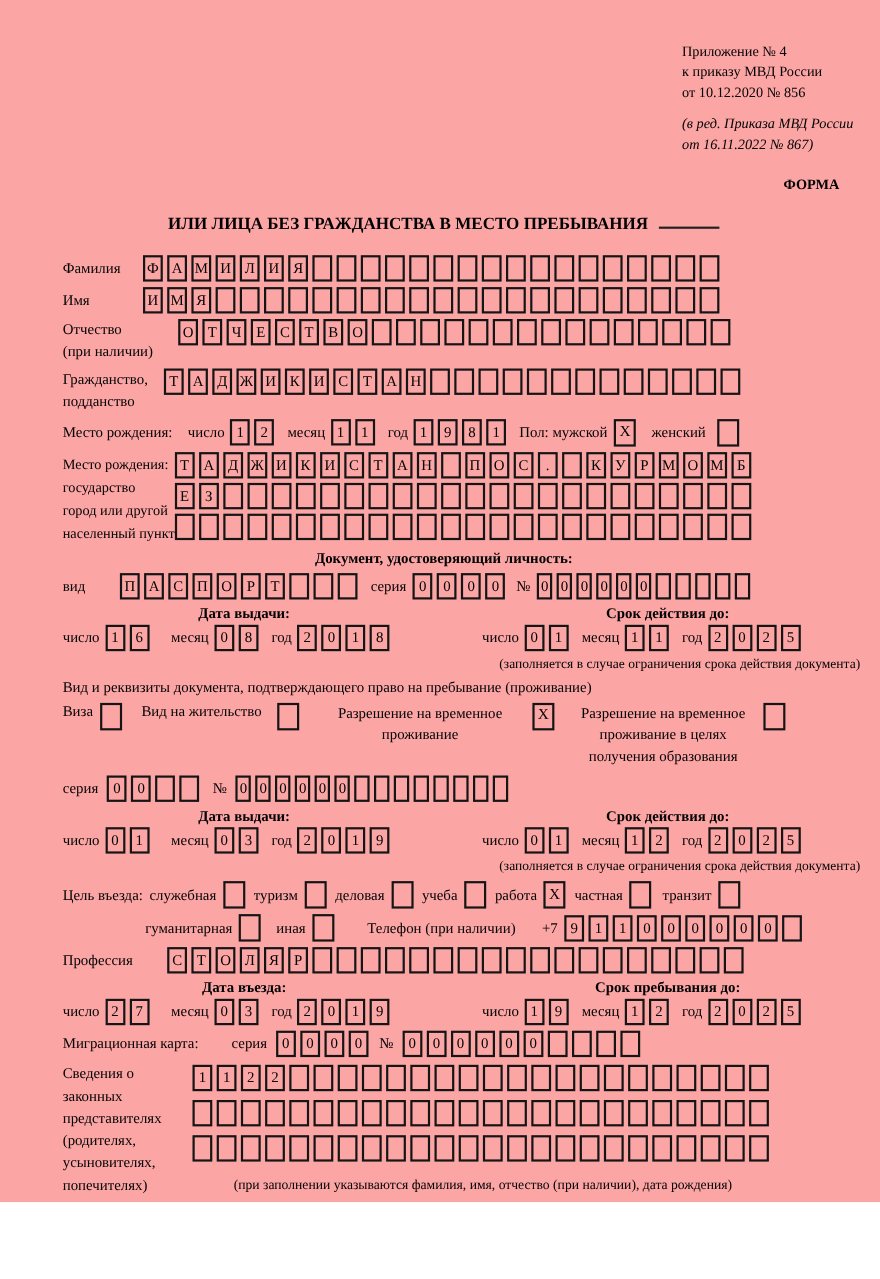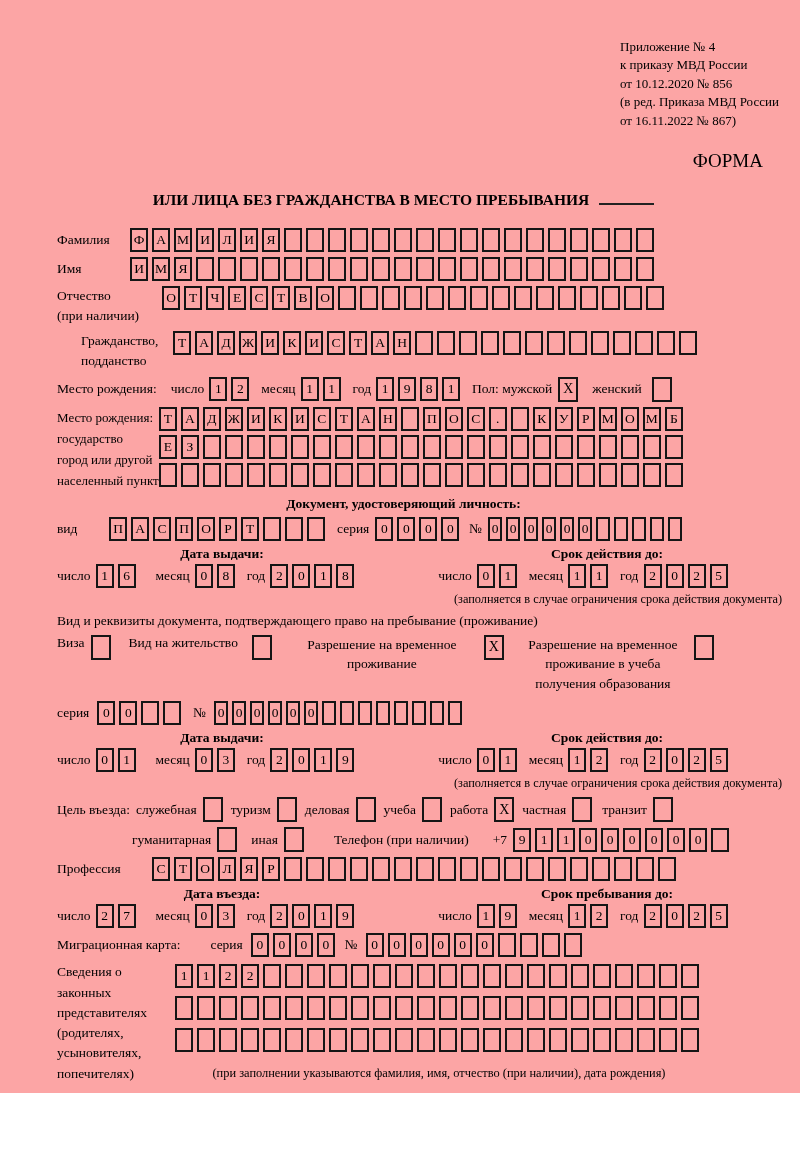--- a/index.html
+++ b/index.html
@@ -1,22 +1,22 @@
 <!DOCTYPE html>
 <html><head>
 <meta charset="utf-8">
 <style>
   * { box-sizing: border-box; margin: 0; padding: 0; }
   html,body { background:#fff; }
   body { width:800px; font-family:"Liberation Serif", serif; color:#000; }
   .page { width:800px; height:1093px; background:#fca5a5; padding:38px 10px 0 57px; position:relative; overflow:hidden; }
 
   .ref { margin-left:563px; font-size:13px; line-height:1.42; }
-  .ref .ref2 { margin-top:0; }
-  .forma { font-weight:normal; font-size:19px; text-align:right; padding-right:27px; margin-top:20px; }
+  .ref .ref2 { margin-top:10px;font-style:italic; }
+  .forma { font-weight:bold; font-size:13px; text-align:right; padding-right:27px; margin-top:20px; }
 
   .title { text-align:center; font-weight:bold; font-size:15.5px; line-height:1.5; margin-top:16px; margin-right:40px; }
   .blank-line { display:inline-block; width:55px; border-bottom:2px solid #222; margin-left:10px; height:14px; }
 
   .section { font-weight:bold; font-size:14.4px; margin-top:26px; letter-spacing:.2px; }
 
   .row { display:flex; align-items:center; margin-bottom:5px; white-space:nowrap; }
   .row-top { align-items:flex-start; }
   .lbl { font-size:13.5px; }
   .lbl2 { font-size:13.5px; line-height:1.5; }
@@ -157,21 +157,21 @@
         <span class="cell"></span>
         <span class="cell"></span>
         <span class="cell"></span>
         <span class="cell"></span>
         <span class="cell"></span>
         <span class="cell"></span>
       </span>
   </div>
 
   <div class="row row-top">
-    <span class="lbl2" style="flex:0 0 92px;margin-left:24px;">
+    <span class="lbl2" style="flex:0 0 92px;">
       <span>Гражданство,</span><br>
       <span>подданство</span>
     </span>
     <span class="cells">
         <span class="cell">Т</span>
         <span class="cell">А</span>
         <span class="cell">Д</span>
         <span class="cell">Ж</span>
         <span class="cell">И</span>
         <span class="cell">К</span>
@@ -399,21 +399,21 @@
 
   <div class="plain">Вид и реквизиты документа, подтверждающего право на пребывание (проживание)</div>
 
   <div class="row row-top" style="margin-bottom:8px;">
     <span class="lbl">Виза</span>
     <span class="cb"></span>
     <span class="lbl gap18">Вид на жительство</span>
     <span class="cb gap14"></span>
     <span class="wrapbox w190 gap14">Разрешение на временное проживание</span>
     <span class="cb">X</span>
-    <span class="wrapbox w168 gap14">Разрешение на временное проживание в учеба получения образования</span>
+    <span class="wrapbox w168 gap14">Разрешение на временное проживание в целях получения образования</span>
     <span class="cb"></span>
   </div>
 
   <div class="row">
     <span class="lbl">серия</span>
     <span class="cells gap8">
         <span class="cell">0</span>
         <span class="cell">0</span>
         <span class="cell"></span>
         <span class="cell"></span>

